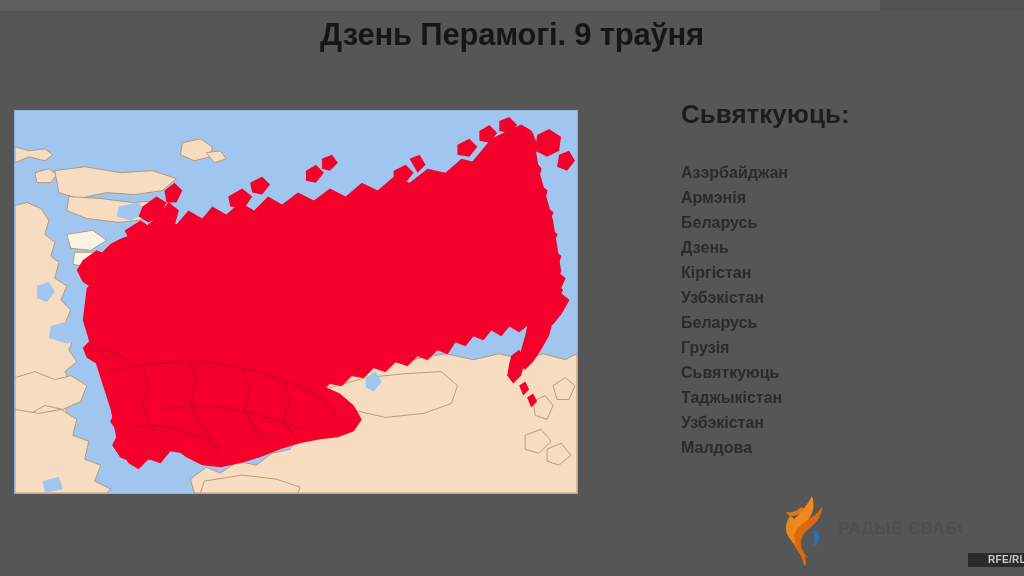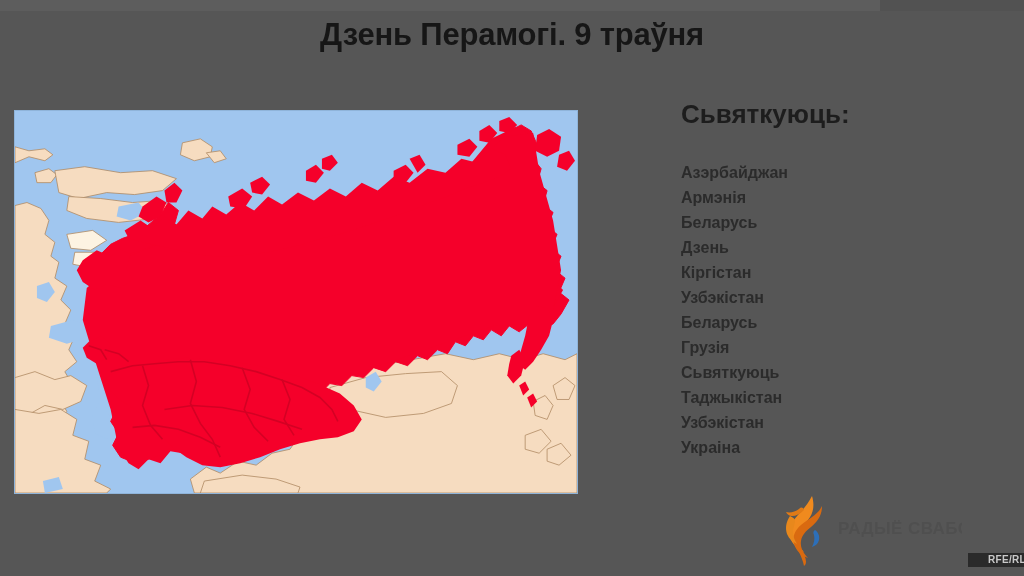--- a/index.html
+++ b/index.html
@@ -318,21 +318,21 @@
     <li>Армэнія</li>
     <li>Беларусь</li>
     <li>Дзень</li>
     <li>Кіргістан</li>
     <li>Узбэкістан</li>
     <li>Беларусь</li>
     <li>Грузія</li>
     <li>Сьвяткуюць</li>
     <li>Таджыкістан</li>
     <li>Узбэкістан</li>
-    <li>Украіна</li>
+    <li>Малдова</li>
   </ul>
 
   <div id="logo">
     <svg id="logo-mark" viewBox="0 0 56 72">
       <path d="M30,2 C33,12 31,20 26,26 C22,31 18,34 16,40
                C14,46 17,53 22,58 C18,56 12,52 9,46
                C6,40 7,33 11,27 C16,20 24,14 30,2 Z" fill="#f08a1e"></path>
       <path d="M40,12 C40,22 35,28 29,33 C24,37 20,41 19,47
                C18,53 21,59 26,64 C20,62 14,57 12,50
                C10,43 13,36 19,31 C26,25 36,21 40,12 Z" fill="#d96a10"></path>

